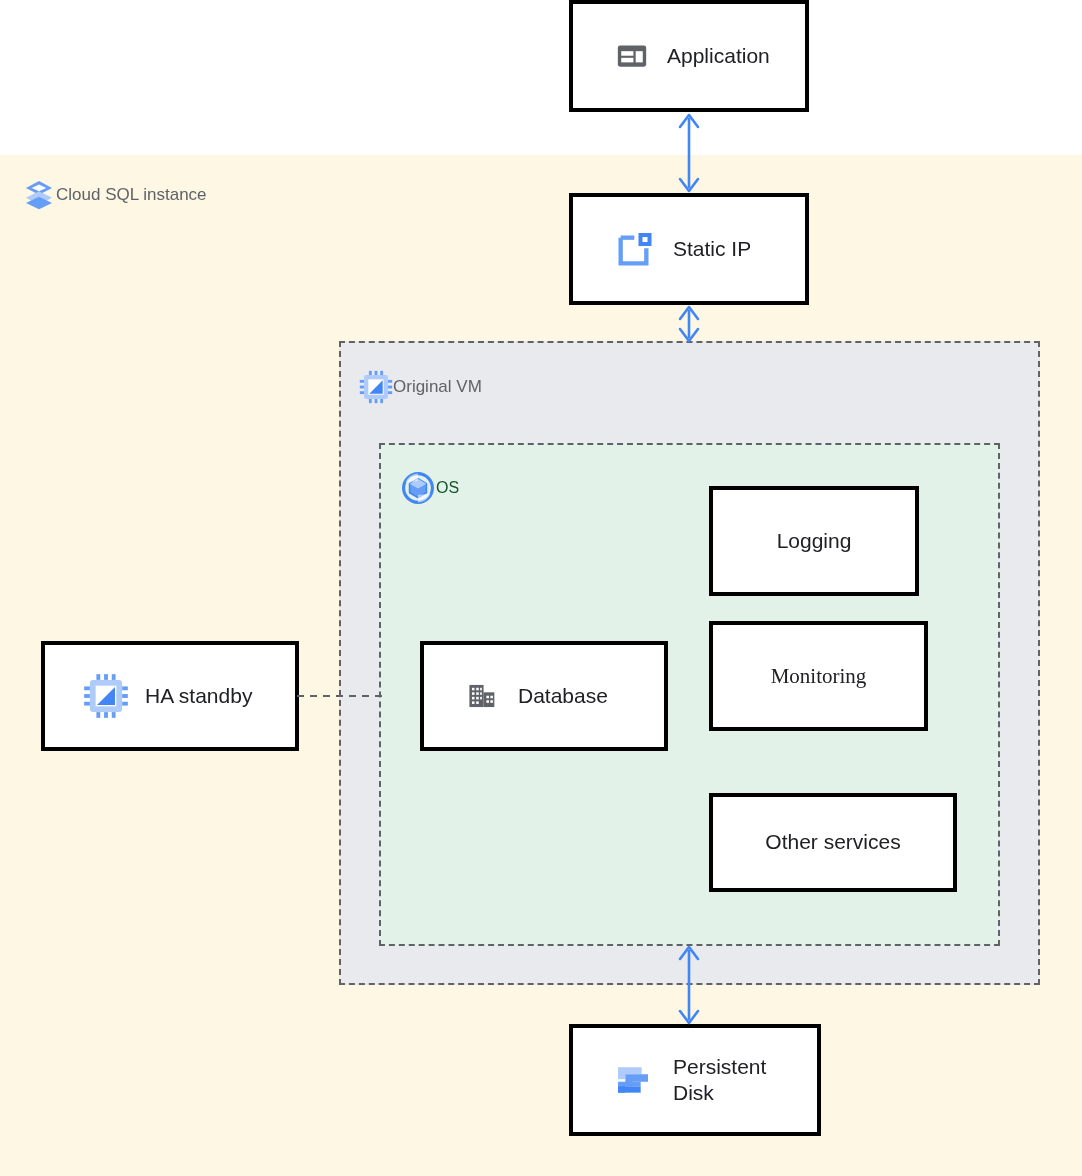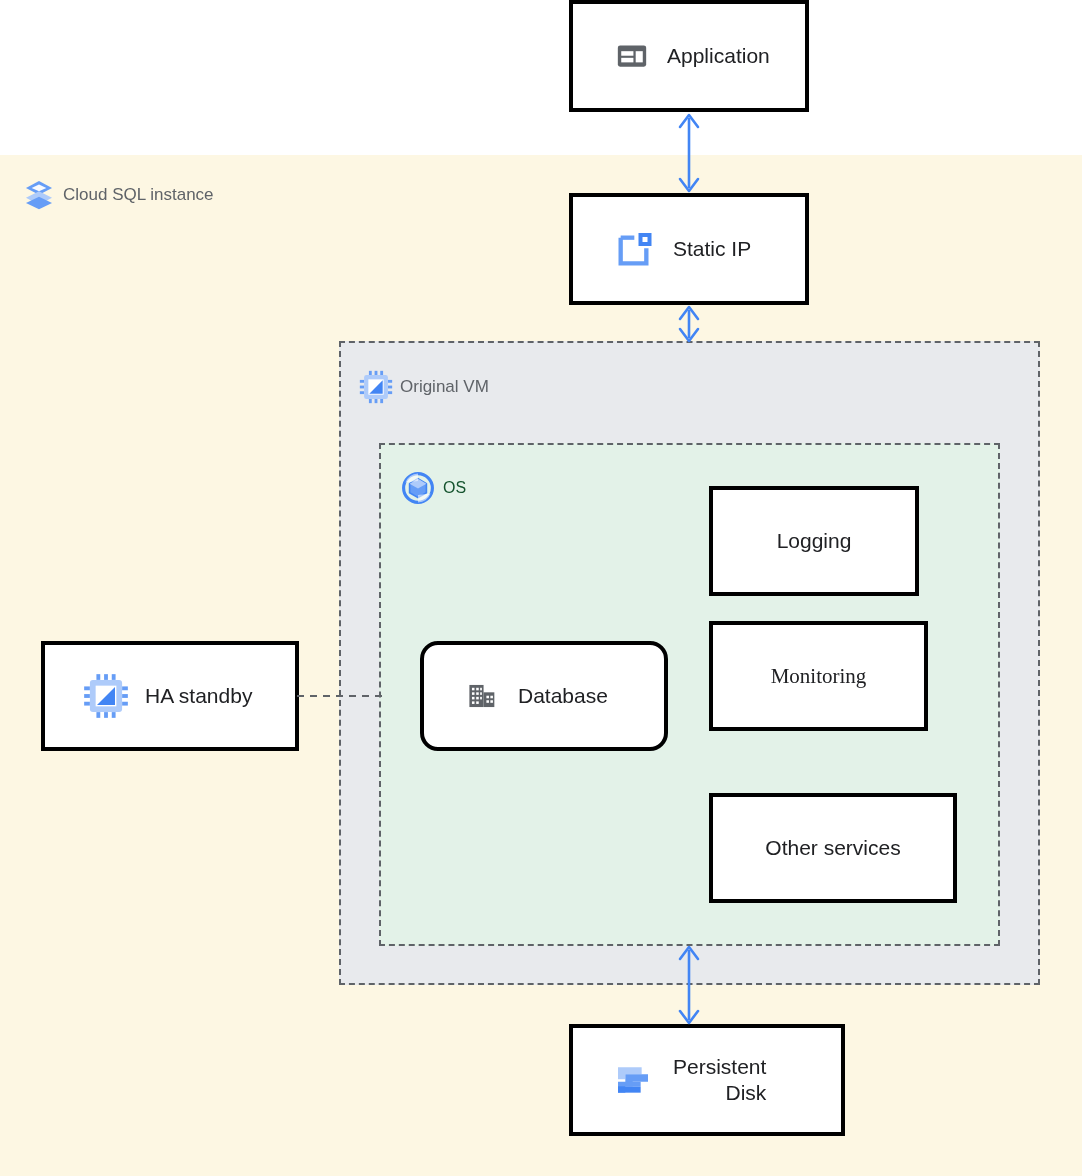--- a/index.html
+++ b/index.html
@@ -26,21 +26,21 @@
     top: 155px;
     width: 1082px;
     height: 1021px;
     background: #fdf7e3;
   }
 
   .region-label {
     position: absolute;
     display: flex;
     align-items: center;
-    gap: 7px;
+    gap: 0;
   }
   .region-label .lbl-text {
     font-size: 17px;
     color: #5f6368;
     white-space: nowrap;
   }
 
   #cloudsql-label { left: 22px; top: 178px; }
 
   
@@ -85,25 +85,25 @@
     line-height: 1.25;
     white-space: pre-line;
   }
   .node.icon-left { justify-content: flex-start; padding-left: 42px; }
   .node.center-only { justify-content: center; }
 
   
   #node-application    { left: 569px; top: 0px;    width: 240px; height: 112px; }
   #node-staticip       { left: 569px; top: 193px;  width: 240px; height: 112px; }
   #node-ha-standby     { left: 41px;  top: 641px;  width: 258px; height: 110px; }
-  #node-database       { left: 420px; top: 641px;  width: 248px; height: 110px; border-radius: 18px; }
+  #node-database       { left: 420px; top: 641px;  width: 248px; height: 110px; }
   #node-logging        { left: 709px; top: 486px;  width: 210px; height: 110px; }
   #node-monitoring     { left: 709px; top: 621px;  width: 219px; height: 110px; font-family: Liberation Serif, serif; }
-  #node-other-services { left: 709px; top: 793px;  width: 248px; height: 110px; align-items: center; }
-  #node-persistentdisk { left: 569px; top: 1024px; width: 276px; height: 112px; text-align: right; }
+  #node-other-services { left: 709px; top: 793px;  width: 248px; height: 99px; align-items: center; }
+  #node-persistentdisk { left: 569px; top: 1024px; width: 252px; height: 112px; }
 
   #node-database .node-text { font-size: 21px; }
   #node-ha-standby { padding-left: 38px; gap: 16px; }
   #node-persistentdisk { padding-left: 40px; justify-content: flex-start; gap: 20px; }
 
   
   .connector { position: absolute; }
   #arrow-app-staticip  { left: 659px; top: 110px;  width: 60px; height: 86px; }
   #arrow-staticip-vm   { left: 659px; top: 303px;  width: 60px; height: 42px; }
   #arrow-vm-disk       { left: 659px; top: 943px;  width: 60px; height: 84px; }

